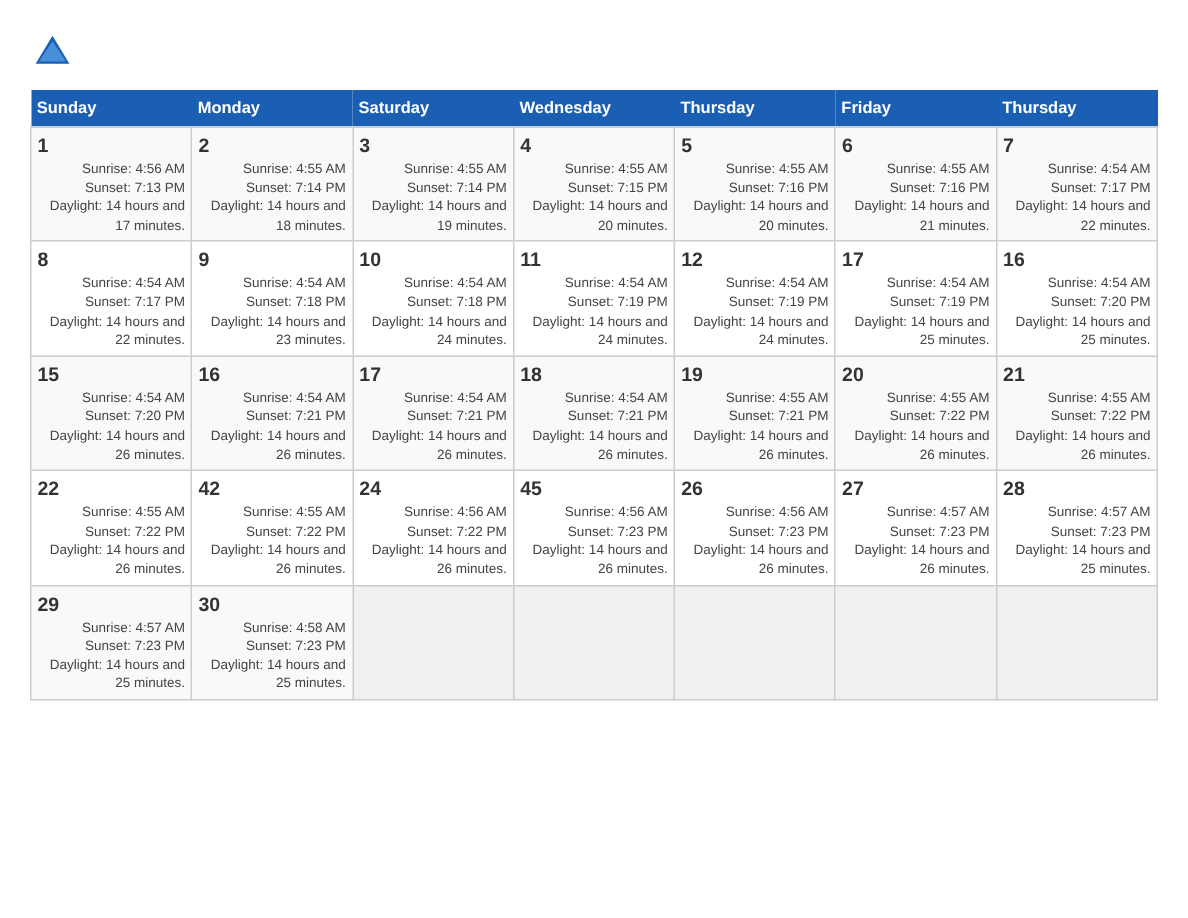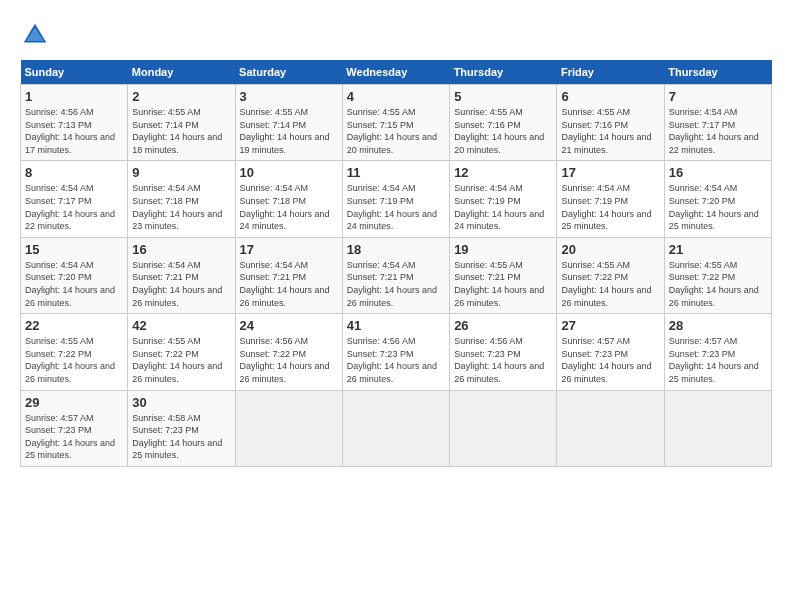--- a/index.html
+++ b/index.html
@@ -68,20 +68,21 @@
       font-size: 13px;
       font-weight: bold;
       color: #333;
       display: block;
       margin-bottom: 2px;
     }
     .day-info {
       font-size: 9px;
       color: #444;
       line-height: 1.4;
+      text-align: right;
     }
     .empty-cell {
       background-color: #f0f0f0 !important;
     }
     .logo-wrap {
       display: flex;
       flex-direction: column;
       align-items: flex-start;
     }
   </style>
@@ -216,21 +217,21 @@
         </td>
         <td>
           <span class="day-number">42</span>
           <div class="day-info">Sunrise: 4:55 AM<br>Sunset: 7:22 PM<br>Daylight: 14 hours and 26 minutes.</div>
         </td>
         <td>
           <span class="day-number">24</span>
           <div class="day-info">Sunrise: 4:56 AM<br>Sunset: 7:22 PM<br>Daylight: 14 hours and 26 minutes.</div>
         </td>
         <td>
-          <span class="day-number">41</span>
+          <span class="day-number">45</span>
           <div class="day-info">Sunrise: 4:56 AM<br>Sunset: 7:23 PM<br>Daylight: 14 hours and 26 minutes.</div>
         </td>
         <td>
           <span class="day-number">26</span>
           <div class="day-info">Sunrise: 4:56 AM<br>Sunset: 7:23 PM<br>Daylight: 14 hours and 26 minutes.</div>
         </td>
         <td>
           <span class="day-number">27</span>
           <div class="day-info">Sunrise: 4:57 AM<br>Sunset: 7:23 PM<br>Daylight: 14 hours and 26 minutes.</div>
         </td>

